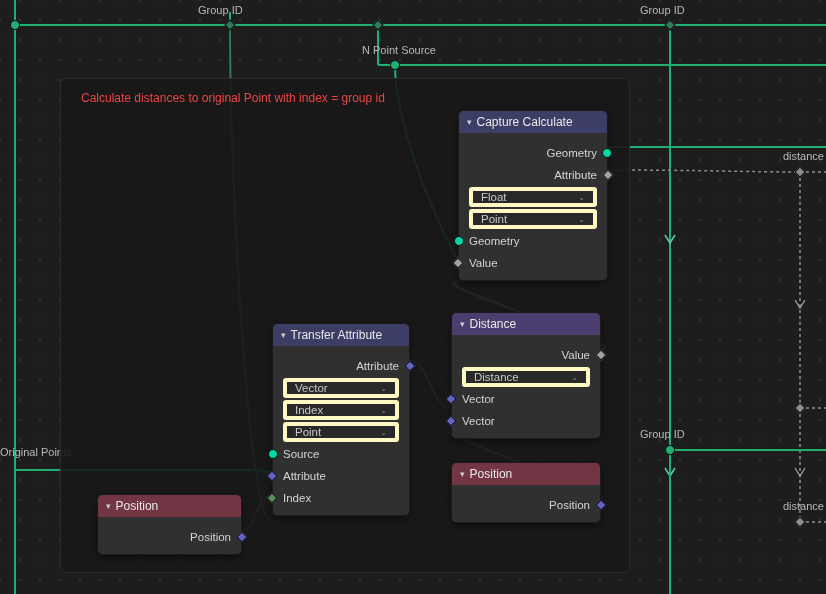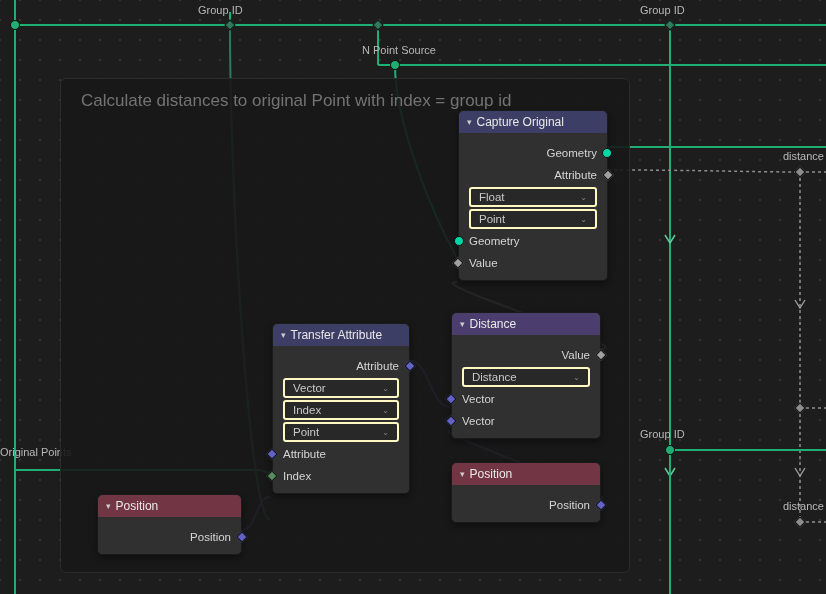--- a/index.html
+++ b/index.html
@@ -23,22 +23,22 @@
   
   .frame {
     position: absolute;
     border: 1px solid #2c2c2c;
     border-radius: 6px;
     background: rgba(24,24,24,0.9);
   }
   .frame-title {
     position: absolute;
     top: 12px; left: 20px;
-    font-size: 17px;
-    color: #737373;
+    font-size: 12px;
+    color: #ef4444;
   }
   
   svg.wires { position: absolute; inset: 0; width: 826px; height: 594px; pointer-events:none; }
 
   
   .reroute-label {
     position: absolute;
     font-size: 11px;
     color: #b8b8b8;
     white-space: nowrap;
@@ -73,21 +73,21 @@
     padding: 0 10px;
     position: relative;
     font-size: 11.5px;
     color: #d4d4d4;
   }
   .row.right { justify-content: flex-end; }
   .row.left { justify-content: flex-start; }
   .select {
     flex: 1;
     background: #282828;
-    border: 2px solid #fef9c3;
+    border: 4px solid #fef9c3;
     border-radius: 3px;
     height: 20px;
     display: flex;
     align-items: center;
     justify-content: space-between;
     padding: 0 8px;
     color: #c8c8c8;
     font-size: 11.5px;
     margin: 2px 0;
   }
@@ -198,21 +198,21 @@
 <div class="reroute-label" style="left:783px; top:150px;">distance</div>
 <div class="reroute-label" style="left:783px; top:500px;">distance</div>
 
 <div class="frame" style="left:60px; top:78px; width:570px; height:495px;">
   <div class="frame-title">Calculate distances to original Point with index = group id</div>
 </div>
 
 <div class="node" style="left:458px; top:110px; width:150px;">
   <div class="node-header hdr-blue">
     <span class="chev">▾</span>
-    <span>Capture Original</span>
+    <span>Capture Calculate</span>
   </div>
   <div class="node-body">
     <div class="row right">
       <span>Geometry</span>
       <span class="socket out sock-geom" style="top:6px;"></span>
     </div>
     <div class="row right">
       <span>Attribute</span>
       <span class="socket out diamond sock-float" style="top:7px;"></span>
     </div>
@@ -301,20 +301,24 @@
           <span class="sel-caret">⌄</span>
         </div>
       </div>
     <div class="row">
         <div class="select">
           <span>Point</span>
           <span class="sel-caret">⌄</span>
         </div>
       </div>
     <div class="row left">
+      <span class="socket in sock-geom" style="top:6px;"></span>
+      <span>Source</span>
+    </div>
+    <div class="row left">
       <span class="socket in diamond sock-vec" style="top:7px;"></span>
       <span>Attribute</span>
     </div>
     <div class="row left">
       <span class="socket in diamond sock-int" style="top:7px;"></span>
       <span>Index</span>
     </div>
   </div>
 </div>
 

